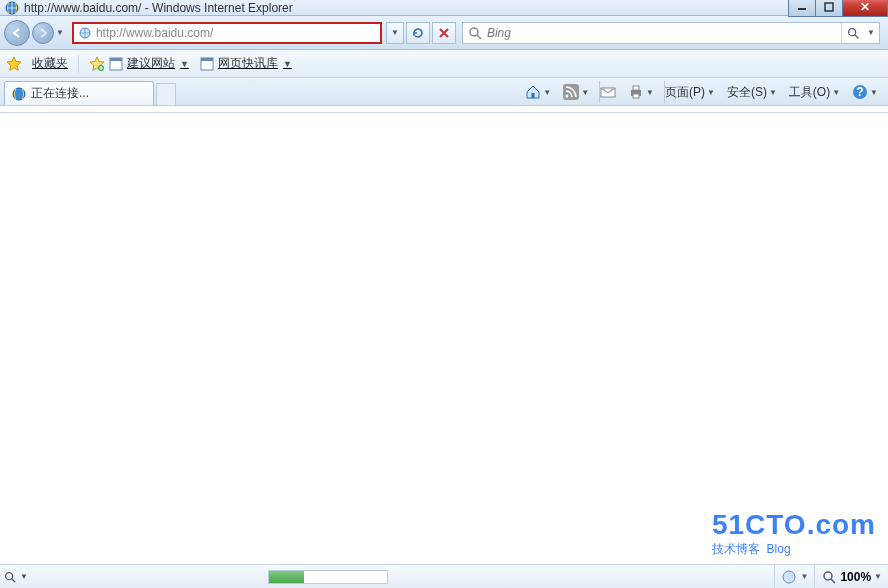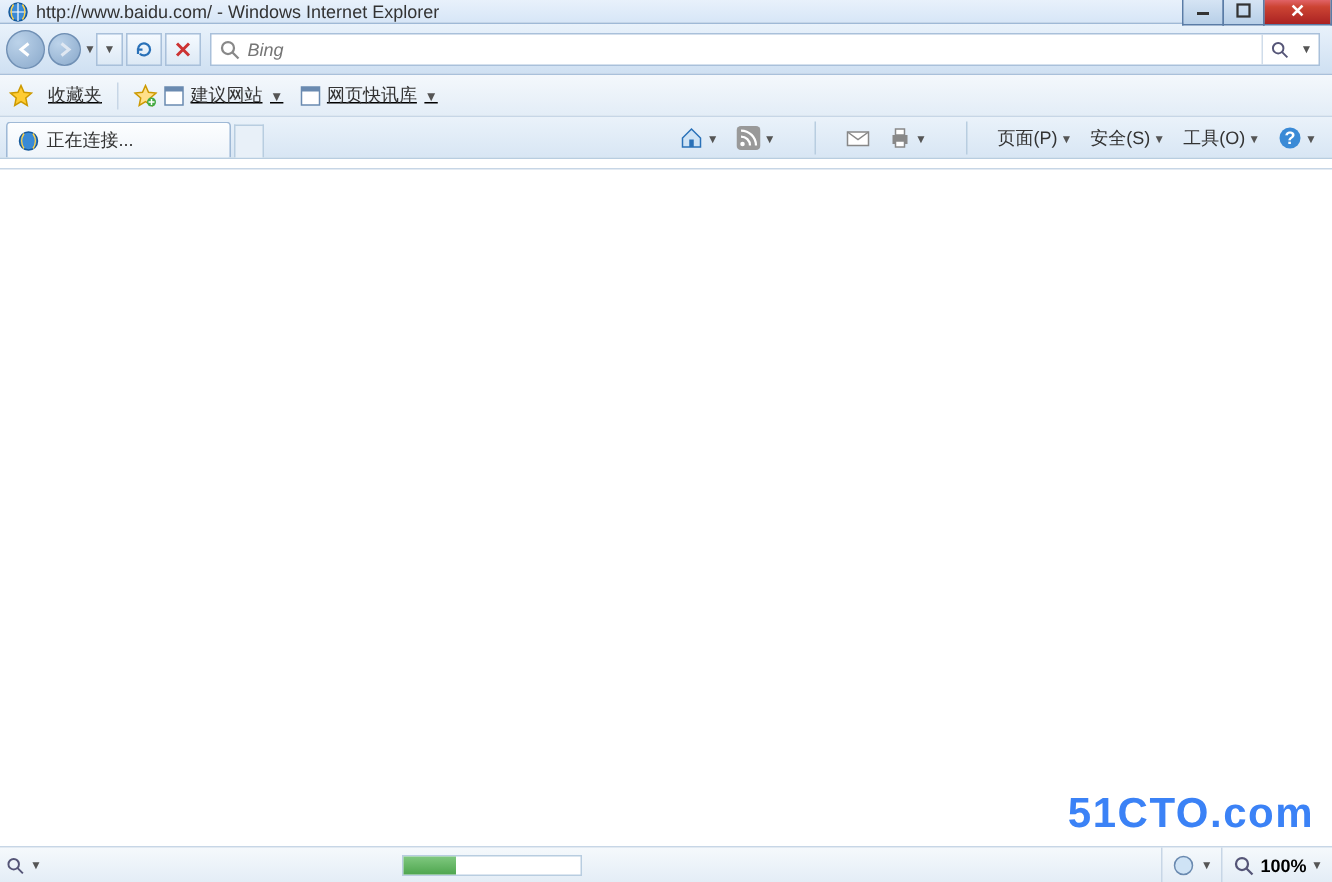--- a/index.html
+++ b/index.html
@@ -38,21 +38,21 @@
   .favitem { display:flex; align-items:center; gap:3px; color:#333;}
   .favitem .dd { font-size:9px; color:#555; margin-left:2px;}
 
   
   .tabbar { height:28px; background:linear-gradient(#eaf2fa,#d8e6f4); border-bottom:1px solid #b8cde0; display:flex; align-items:flex-end; padding-left:4px; position:relative;}
   .tab { height:24px; min-width:150px; border:1px solid #9fb9d6; border-bottom:none; border-radius:3px 3px 0 0; background:linear-gradient(#fdfeff,#eef4fa); display:flex; align-items:center; padding:0 6px; gap:4px; color:#333;}
   .newtab { width:20px; height:22px; border:1px solid #b8cde0; border-bottom:none; background:#e8f0f8; margin-left:2px;}
   .cmdbar { position:absolute; right:6px; top:2px; height:24px; display:flex; align-items:center; gap:4px;}
   .cmd { height:22px; display:flex; align-items:center; padding:0 4px; gap:2px; color:#333;}
   .cmd .dd { font-size:8px; color:#555;}
-  .cmd.sep { border-left:1px solid #b8cde0; padding-left:20px; margin-left:18px;text-align:right;}
+  .cmd.sep { border-left:1px solid #b8cde0; padding-left:0; margin-left:2px;text-align:right;}
   .ico16 { width:16px; height:16px; display:flex; align-items:center; justify-content:center;}
 
   
   .content { position:absolute; top:112px; left:0; right:0; bottom:24px; background:#fff; border-top:1px solid #c7d6e6;}
 
   
   .watermark { position:absolute; right:12px; bottom:30px; text-align:left; color:#3b82f6; font-family:Arial; }
   .watermark .big { font-size:28px; font-weight:bold; letter-spacing:1px;}
   .watermark .sm { font-size:12px; }
 
@@ -102,20 +102,29 @@
         <path d="M8 2 L3 6 L8 10" fill="none" stroke="#fff" stroke-width="2"></path>
       </svg>
     </div>
   <div class="navbtn small">
       <svg viewBox="0 0 12 12">
         <path d="M4 2 L9 6 L4 10" fill="none" stroke="#e0e8f2" stroke-width="2"></path>
       </svg>
     </div>
   <span class="chev">▼</span>
 
+  <div class="addrbox">
+    <span class="page-icon">
+      <svg viewBox="0 0 16 16">
+          <circle cx="8" cy="8" r="5" fill="#cfe3f5" stroke="#3a8ad6"></circle>
+          <path d="M3 8h10M8 3v10" stroke="#3a8ad6" stroke-width="0.6"></path>
+        </svg>
+    </span>
+    <input value="http://www.baidu.com/" style="">
+  </div>
   <div class="addr-dd">
       <span class="chev">▼</span>
     </div>
   <div class="sqbtn">
     <svg width="14" height="14" viewBox="0 0 14 14">
         <path d="M3 7a4 4 0 1 1 1.2 2.8" fill="none" stroke="#2a71b8" stroke-width="1.5"></path>
         <path d="M3 10v-3h3" fill="none" stroke="#2a71b8" stroke-width="1.5"></path>
       </svg>
   </div>
   <div class="sqbtn stop">
@@ -250,20 +259,21 @@
         </span>
       <span class="dd">▼</span>
     </div>
   </div>
 </div>
 
 <div class="content"></div>
 
 <div class="watermark">
   <div class="big">51CTO.com</div>
+  <div class="sm"><span>技术博客</span> &nbsp;<span>Blog</span></div>
 </div>
 
 <div class="statusbar">
   <div class="find">
     <svg width="14" height="14" viewBox="0 0 16 16">
         <circle cx="7" cy="7" r="4" fill="none" stroke="#557" stroke-width="1.5"></circle>
         <line x1="10" y1="10" x2="14" y2="14" stroke="#557" stroke-width="1.5"></line>
       </svg>
   </div>
   <span class="chev">▼</span>

